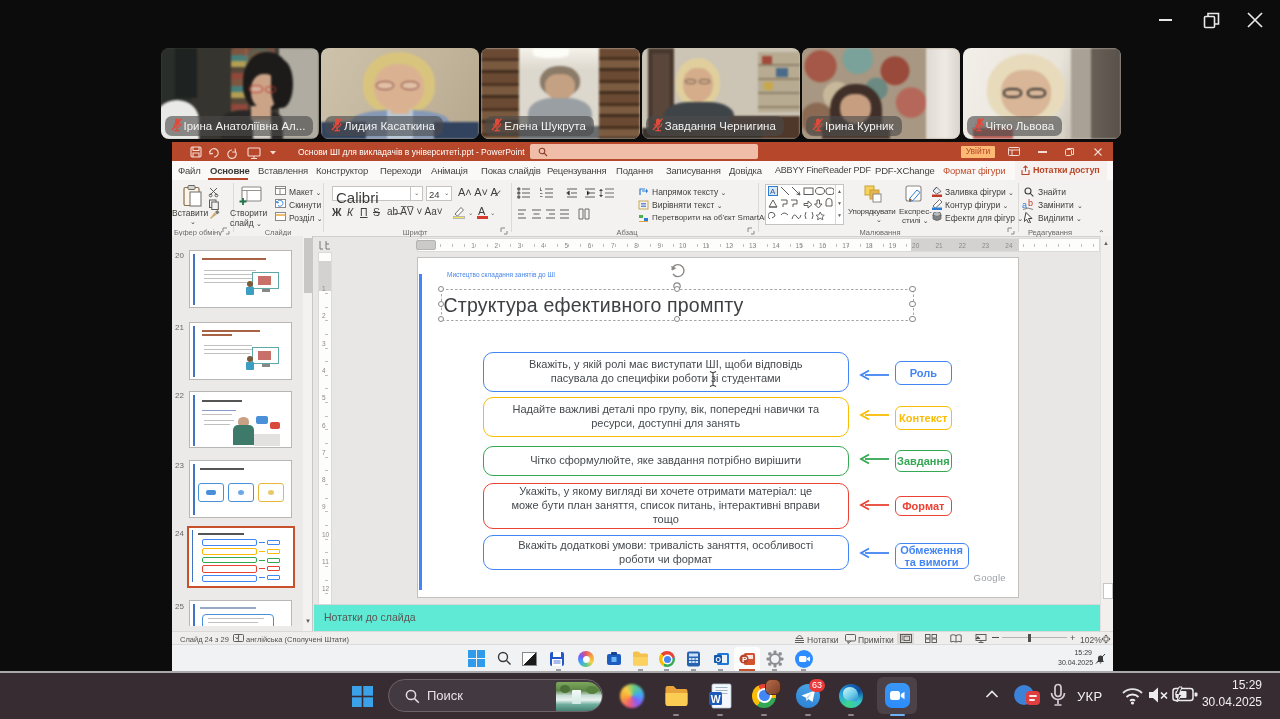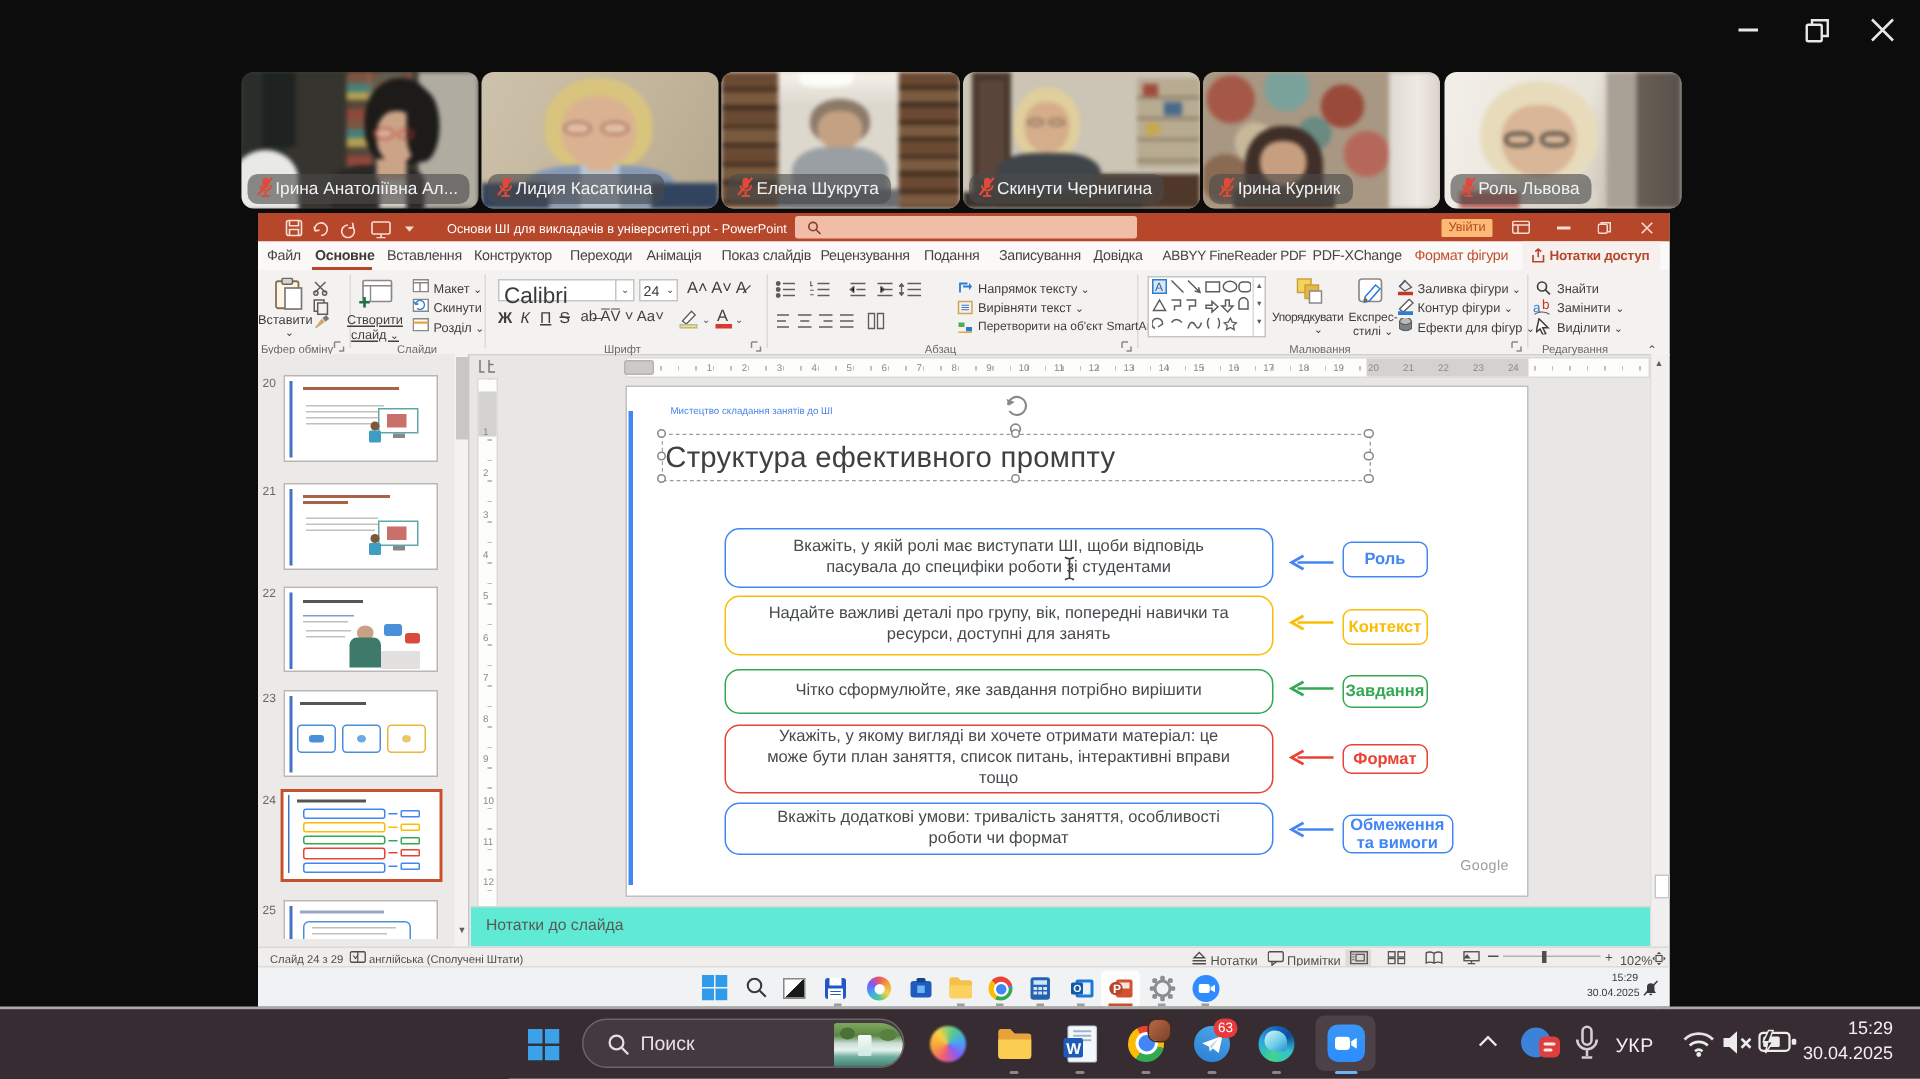--- a/index.html
+++ b/index.html
@@ -176,21 +176,21 @@
   <div class="pill">
       <span class="micwrap"><svg width="15" height="15" viewBox="0 0 15 15">
           <g fill="#e04a3a">
             <rect x="6" y="1.5" width="4.2" height="7" rx="2.1"></rect>
             <path d="M4 6.5 a4.2 4.2 0 0 0 8.4 0 h-1.3 a2.9 2.9 0 0 1 -5.8 0 z"></path>
             <rect x="7.3" y="11" width="1.6" height="2.2"></rect>
             <rect x="5.3" y="13" width="5.6" height="1.3"></rect>
           </g>
           <path d="M3 13 L12.5 1.5" stroke="#e04a3a" stroke-width="1.4"></path>
         </svg></span>
-      <span>Скинути Чернигина</span>
+      <span>Завдання Чернигина</span>
     </div>
 </div>
 <div class="abs" style="left:802.1px; top:48px; width:158.4px; height:90.5px; pointer-events:none;">
   <div class="pill">
       <span class="micwrap"><svg width="15" height="15" viewBox="0 0 15 15">
           <g fill="#e04a3a">
             <rect x="6" y="1.5" width="4.2" height="7" rx="2.1"></rect>
             <path d="M4 6.5 a4.2 4.2 0 0 0 8.4 0 h-1.3 a2.9 2.9 0 0 1 -5.8 0 z"></path>
             <rect x="7.3" y="11" width="1.6" height="2.2"></rect>
             <rect x="5.3" y="13" width="5.6" height="1.3"></rect>
@@ -204,21 +204,21 @@
   <div class="pill">
       <span class="micwrap"><svg width="15" height="15" viewBox="0 0 15 15">
           <g fill="#e04a3a">
             <rect x="6" y="1.5" width="4.2" height="7" rx="2.1"></rect>
             <path d="M4 6.5 a4.2 4.2 0 0 0 8.4 0 h-1.3 a2.9 2.9 0 0 1 -5.8 0 z"></path>
             <rect x="7.3" y="11" width="1.6" height="2.2"></rect>
             <rect x="5.3" y="13" width="5.6" height="1.3"></rect>
           </g>
           <path d="M3 13 L12.5 1.5" stroke="#e04a3a" stroke-width="1.4"></path>
         </svg></span>
-      <span>Роль Львова</span>
+      <span>Чітко Львова</span>
     </div>
 </div>
 
 <div class="abs" id="ppt" style="left:172px; top:142px; width:941px; height:529px; background:#e9e7e5; font-family:'Liberation Sans',sans-serif;">
 
 <div class="abs" style="left:0; top:0; width:941px; height:19px; background:#b7472a;"></div>
 <svg class="abs" style="left:18px; top:3.5px;" width="110" height="13" viewBox="0 0 110 13">
   <g stroke="#f5ddd4" stroke-width="1.1" fill="none">
     <rect x="1" y="1" width="10" height="10" rx="1.5"></rect>
         <path d="M3 1 v3.5 h6 V1 M3 11 v-4 h6 v4"></path>
@@ -306,21 +306,21 @@
 </svg>
 <svg class="abs" style="left:50px; top:85px;" width="8" height="8" viewBox="0 0 8 8">
       <path d="M1 1 h4 M1 1 v4 M4 7 h3 v-3" stroke="#8a8886" stroke-width="1" fill="none"></path>
     </svg>
 
 <svg class="abs" style="left:66px; top:44px;" width="24" height="20" viewBox="0 0 24 20">
   <rect x="4" y="1" width="19" height="14" rx="1" fill="#fff" stroke="#8a8886" stroke-width="1.1"></rect>
   <path d="M4 4.5 h19 M9 4.5 V15" stroke="#8a8886" stroke-width="0.9"></path>
   <path d="M5 19 v-7 M1.5 15.5 h7" stroke="#217346" stroke-width="1.8"></path>
 </svg>
-<div class="abs" style="left:58px; top:66px; width:40px; text-align:center; font-size:8.5px; color:#3f3e3c;text-decoration:underline;">Створити<br>слайд <span style="font-size:7px;">⌄</span></div>
+<div class="abs" style="left:58px; top:66px; width:40px; font-size:8.5px; color:#3f3e3c;">Створити<br>слайд <span style="font-size:7px;">⌄</span></div>
 <svg class="abs" style="left:103px; top:44px;" width="11" height="9" viewBox="0 0 11 9">
       <rect x="0.5" y="0.5" width="10" height="8" fill="#fff" stroke="#8a8886"></rect>
       <path d="M0.5 2.5 h10 M5 2.5 V8.5" stroke="#8a8886"></path>
     </svg>
 <div class="ric" style="left:117px; top:45px;">Макет <span style="font-size:7px;">⌄</span></div>
 <svg class="abs" style="left:103px; top:57px;" width="11" height="9" viewBox="0 0 11 9">
       <rect x="0.5" y="0.5" width="10" height="8" fill="#fff" stroke="#8a8886"></rect>
       <path d="M2 4 a3 3 0 1 1 1 2.5 M2 4 l-1 -2 M2 4 l2 -0.5" stroke="#2b7cd3" fill="none" stroke-width="0.9"></path>
     </svg>
 <div class="ric" style="left:117px; top:58px;">Скинути</div>

